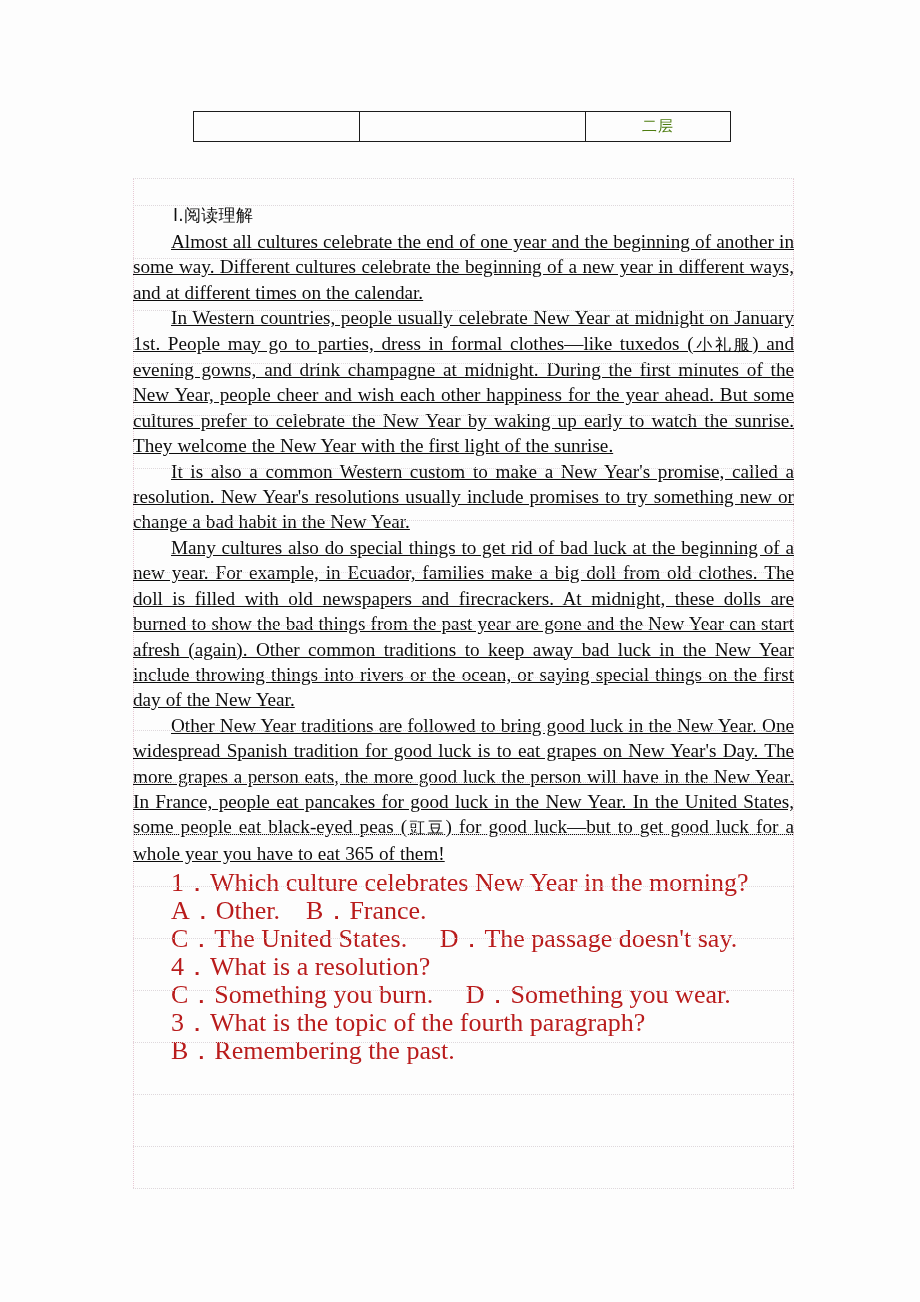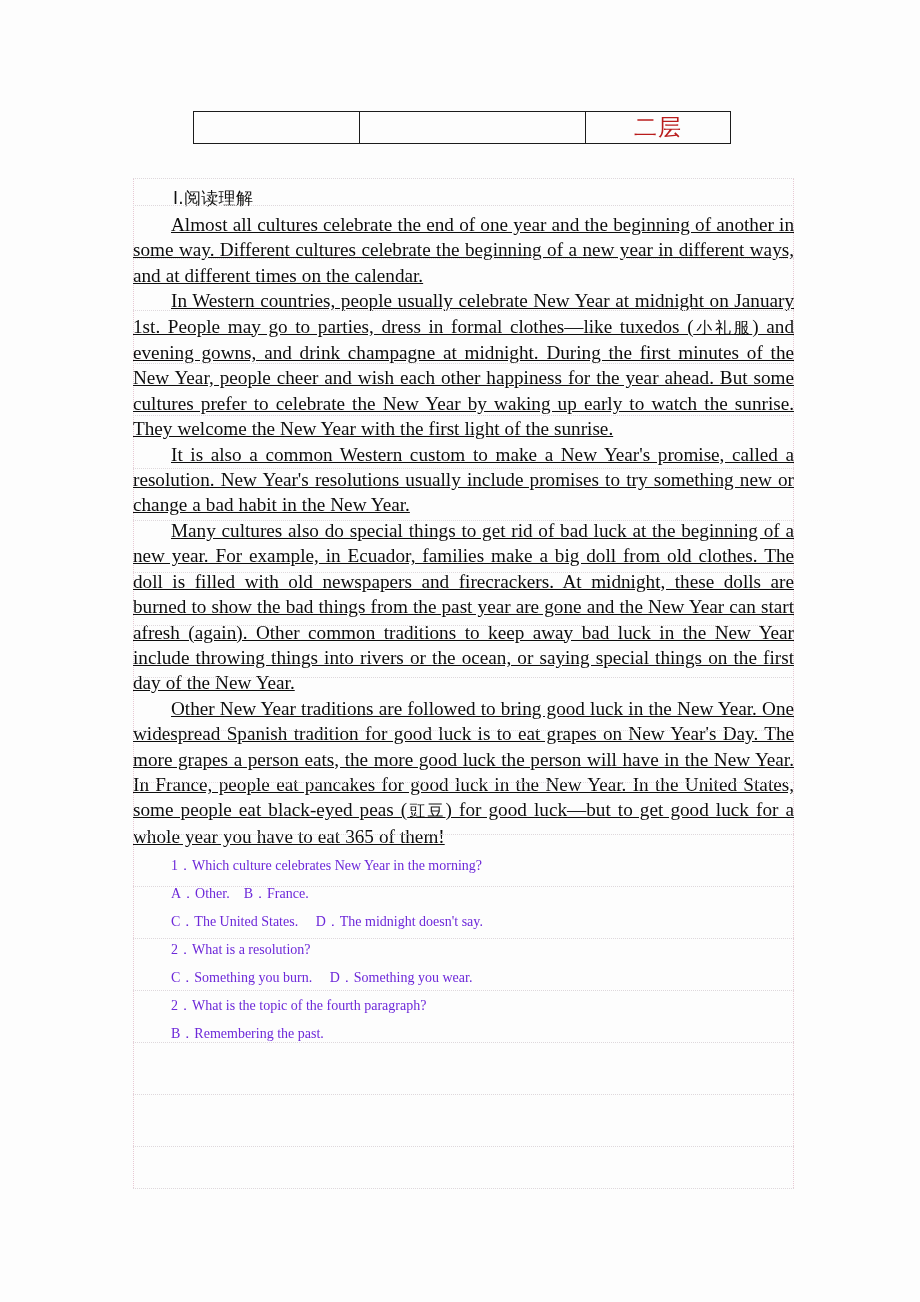--- a/index.html
+++ b/index.html
@@ -35,23 +35,23 @@
     width: 534px;
     table-layout: fixed;
   }
   table.top-table td {
     border: 1px solid #1c1c1c;
     height: 29px;
     padding: 0;
     text-align: center;
     vertical-align: middle;
     font-family: "DejaVu Sans", "Liberation Sans", sans-serif;
-    font-size: 23px;
+    font-size: 15px;
     letter-spacing: 1px;
-    color: #b91c1c;
+    color: #4d7c0f;
   }
   td.cell-a { width: 165px; }
   td.cell-b { width: 225px; }
   td.cell-c { width: 144px; }
 
   
   .content-frame {
     position: absolute;
     left: 133px;
     top: 178px;
@@ -68,21 +68,21 @@
     left: 133px;
     width: 661px;
     border-top: 1px dotted #ded8dc;
     height: 0;
   }
 
   
   .body-area {
     position: absolute;
     left: 133px;
-    top: 185px;
+    top: 202px;
     width: 661px;
   }
 
   .section-title {
     font-family: "DejaVu Sans", "Liberation Sans", sans-serif;
     font-size: 17px;
     line-height: 26px;
     margin: 0 0 1px 40px;
     color: #101010;
     letter-spacing: 0.3px;
@@ -105,26 +105,26 @@
     font-family: "DejaVu Sans", "Liberation Sans", sans-serif;
     font-size: 16px;
     margin-top: 32px;
   }
 
   
   .questions {
     margin-top: 3px;
   }
   .q-line {
-    font-size: 14px;
+    font-size: 26px;
     line-height: 28px;
     margin: 0;
     padding-left: 38px;
     white-space: pre;
-    color: #6d28d9;
+    color: #b91c1c;
   }
   .q-stem { }
   .q-opts { }
 </style>
 </head>
 <body>
 
 <div class="page">
 
   <div class="table-wrap">
@@ -148,26 +148,26 @@
     <p class="para">Almost all cultures celebrate the end of one year and the beginning of another in some way. Different cultures celebrate the beginning of a new year in different ways, and at different times on the calendar.</p>
     <p class="para">In Western countries, people usually celebrate New Year at midnight on January 1st. People may go to parties, dress in formal clothes—like tuxedos (<span class="cn">小礼服</span>) and evening gowns, and drink champagne at midnight. During the first minutes of the New Year, people cheer and wish each other happiness for the year ahead. But some cultures prefer to celebrate the New Year by waking up early to watch the sunrise. They welcome the New Year with the first light of the sunrise.</p>
     <p class="para">It is also a common Western custom to make a New Year's promise, called a resolution. New Year's resolutions usually include promises to try something new or change a bad habit in the New Year.</p>
     <p class="para">Many cultures also do special things to get rid of bad luck at the beginning of a new year. For example, in Ecuador, families make a big doll from old clothes. The doll is filled with old newspapers and firecrackers. At midnight, these dolls are burned to show the bad things from the past year are gone and the New Year can start afresh (again). Other common traditions to keep away bad luck in the New Year include throwing things into rivers or the ocean, or saying special things on the first day of the New Year.</p>
     <p class="para">Other New Year traditions are followed to bring good luck in the New Year. One widespread Spanish tradition for good luck is to eat grapes on New Year's Day. The more grapes a person eats, the more good luck the person will have in the New Year. In France, people eat pancakes for good luck in the New Year. In the United States, some people eat black-eyed peas (<span class="cn">豇豆</span>) for good luck—but to get good luck for a whole year you have to eat 365 of them!</p>
 
     <div class="questions">
 
       <div class="q-line q-stem">1．Which culture celebrates New Year in the morning?</div>
       <div class="q-line q-opts">A．Other.　B．France.</div>
-      <div class="q-line q-opts">C．The United States.　 D．The midnight doesn't say.</div>
+      <div class="q-line q-opts">C．The United States.　 D．The passage doesn't say.</div>
 
-      <div class="q-line q-stem">2．What is a resolution?</div>
+      <div class="q-line q-stem">4．What is a resolution?</div>
       <div class="q-line q-opts">C．Something you burn.　 D．Something you wear.</div>
 
-      <div class="q-line q-stem">2．What is the topic of the fourth paragraph?</div>
+      <div class="q-line q-stem">3．What is the topic of the fourth paragraph?</div>
       <div class="q-line q-opts">B．Remembering the past.</div>
 
     </div>
   </div>
 <div class="rule-band" style="top: 178px;"></div>
     <div class="rule-band" style="top: 205px;"></div>
     <div class="rule-band" style="top: 258px;"></div>
     <div class="rule-band" style="top: 310px;"></div>
     <div class="rule-band" style="top: 363px;"></div>
     <div class="rule-band" style="top: 415px;"></div>

